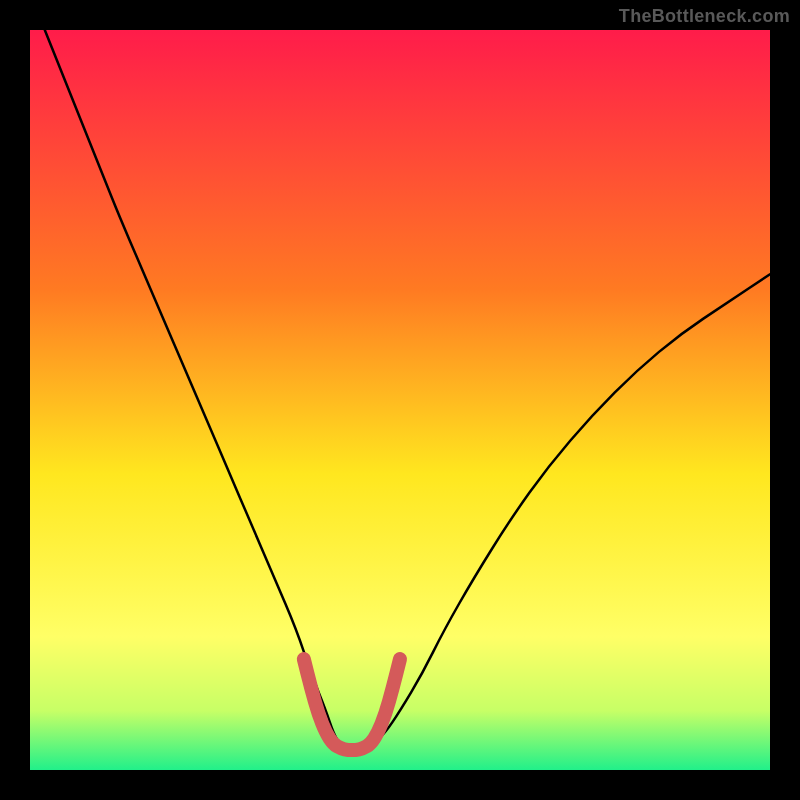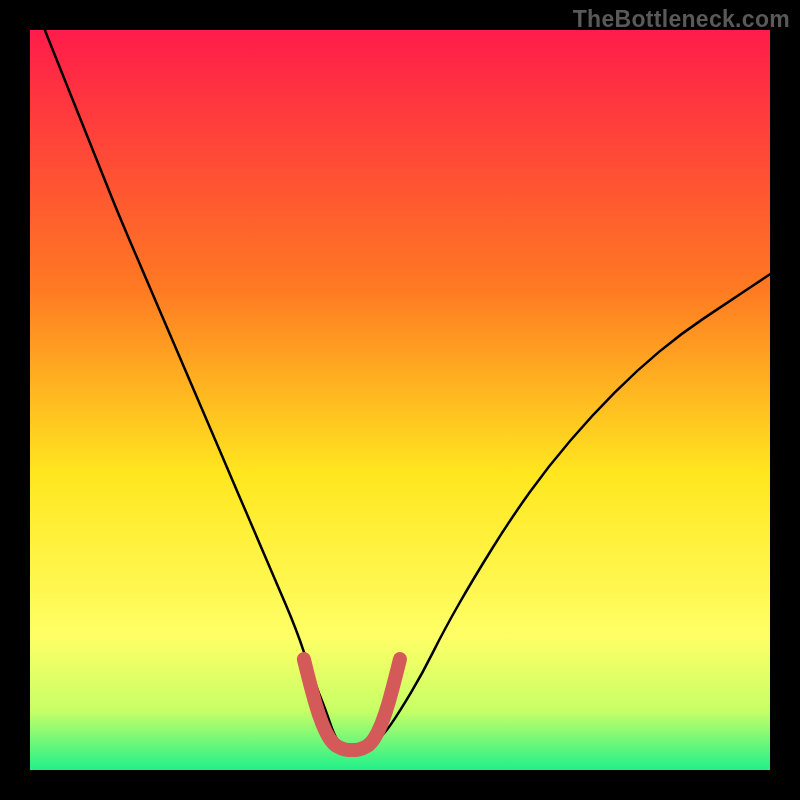--- a/index.html
+++ b/index.html
@@ -17,21 +17,21 @@
     width: 800px;
     height: 800px;
     background: #000;
   }
   .watermark {
     position: absolute;
     top: 6px;
     right: 10px;
     color: #595959;
     font-family: Arial, Helvetica, sans-serif;
-    font-size: 23px;
+    font-size: 18px;
     font-weight: bold;
     letter-spacing: 0.3px;
     z-index: 5;
   }
   svg {
     position: absolute;
     top: 0;
     left: 0;
   }
 </style>

